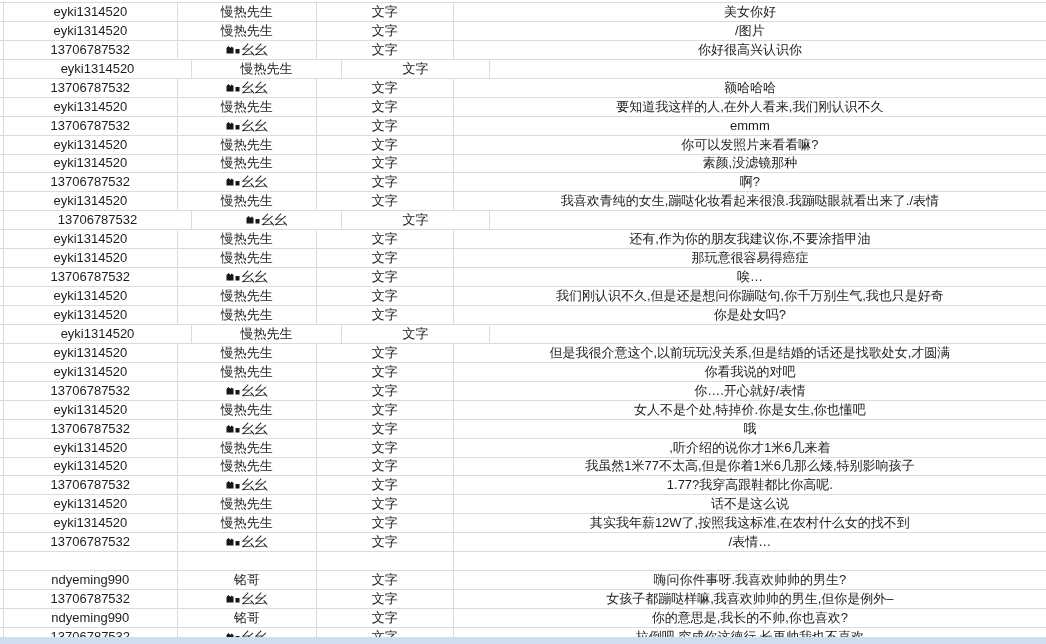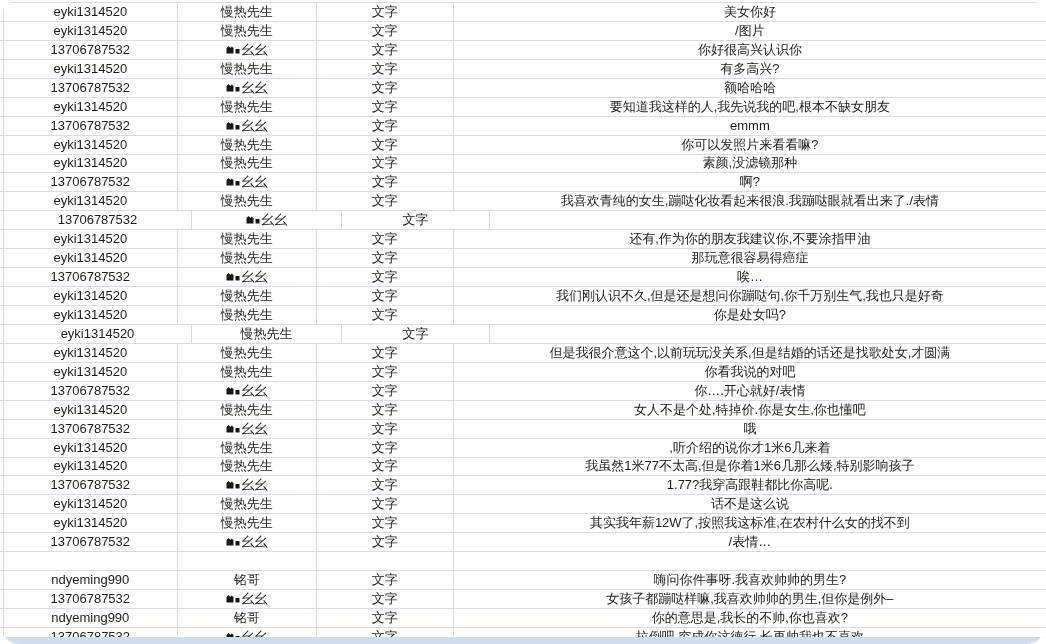--- a/index.html
+++ b/index.html
@@ -8,21 +8,21 @@
     --ink:#1c1c1c;
   }
   html,body{margin:0;padding:0;}
   body{
     width:1046px;height:644px;overflow:hidden;background:#ffffff;
     font-family:"Liberation Sans","DejaVu Sans",sans-serif;
     color:var(--ink);
   }
   .sheet{
     position:relative;width:1046px;height:644px;overflow:hidden;
-    padding-top:2px;box-sizing:border-box;background:#fff;border-radius:20px;
+    padding-top:2px;box-sizing:border-box;background:#fff;
   }
   .row{
     display:flex;height:18.94px;box-sizing:border-box;
     border-top:1px solid var(--grid);
     align-items:center;
   }
   .cell{
     height:100%;box-sizing:border-box;
     display:flex;align-items:center;justify-content:center;
     font-size:13px;line-height:18px;white-space:nowrap;overflow:visible;
@@ -83,21 +83,20 @@
   </div>
 
   <div class="row">
     <div class="cell c-sliver"></div>
     <div class="cell c-id">eyki1314520</div>
     <div class="cell c-name">
 
       <span class="nm">慢热先生</span>
     </div>
     <div class="cell c-type">文字</div>
-    <div class="cell c-msg">有多高兴?</div>
   </div>
 
   <div class="row">
     <div class="cell c-sliver"></div>
     <div class="cell c-id">13706787532</div>
     <div class="cell c-name">
       <span class="badge">
         <svg width="14" height="10" viewBox="0 0 14 10" aria-hidden="true">
           <path d="M0.5,3 L2.5,1 L4.5,3 L5.5,1.5 L7.5,3 L7.5,8.5 L0.5,8.5 Z" fill="#161616"></path>
           <rect x="9.5" y="4" width="4" height="4.5" fill="#161616"></rect>
@@ -110,21 +109,21 @@
   </div>
 
   <div class="row">
     <div class="cell c-sliver"></div>
     <div class="cell c-id">eyki1314520</div>
     <div class="cell c-name">
 
       <span class="nm">慢热先生</span>
     </div>
     <div class="cell c-type">文字</div>
-    <div class="cell c-msg">要知道我这样的人,我先说我的吧,根本不缺女朋友</div>
+    <div class="cell c-msg">要知道我这样的人,在外人看来,我们刚认识不久</div>
   </div>
 
   <div class="row">
     <div class="cell c-sliver"></div>
     <div class="cell c-id">13706787532</div>
     <div class="cell c-name">
       <span class="badge">
         <svg width="14" height="10" viewBox="0 0 14 10" aria-hidden="true">
           <path d="M0.5,3 L2.5,1 L4.5,3 L5.5,1.5 L7.5,3 L7.5,8.5 L0.5,8.5 Z" fill="#161616"></path>
           <rect x="9.5" y="4" width="4" height="4.5" fill="#161616"></rect>

